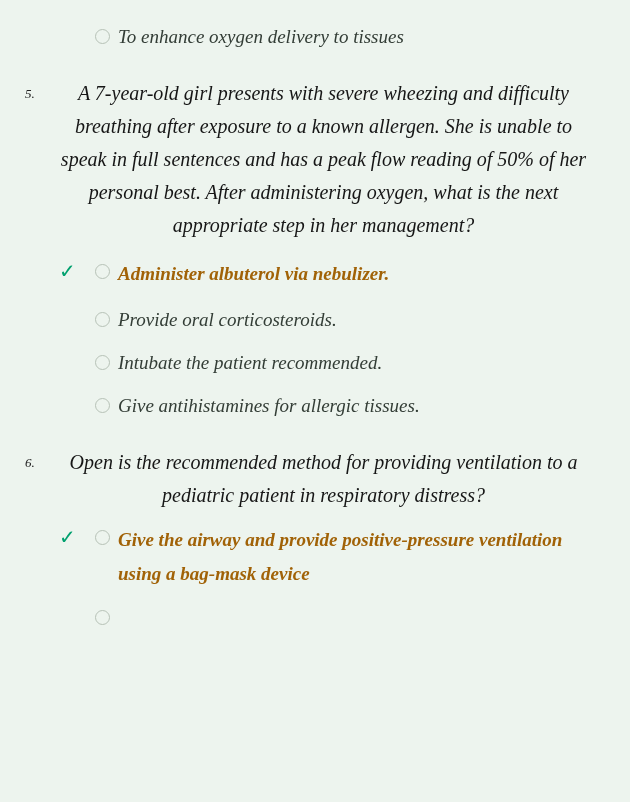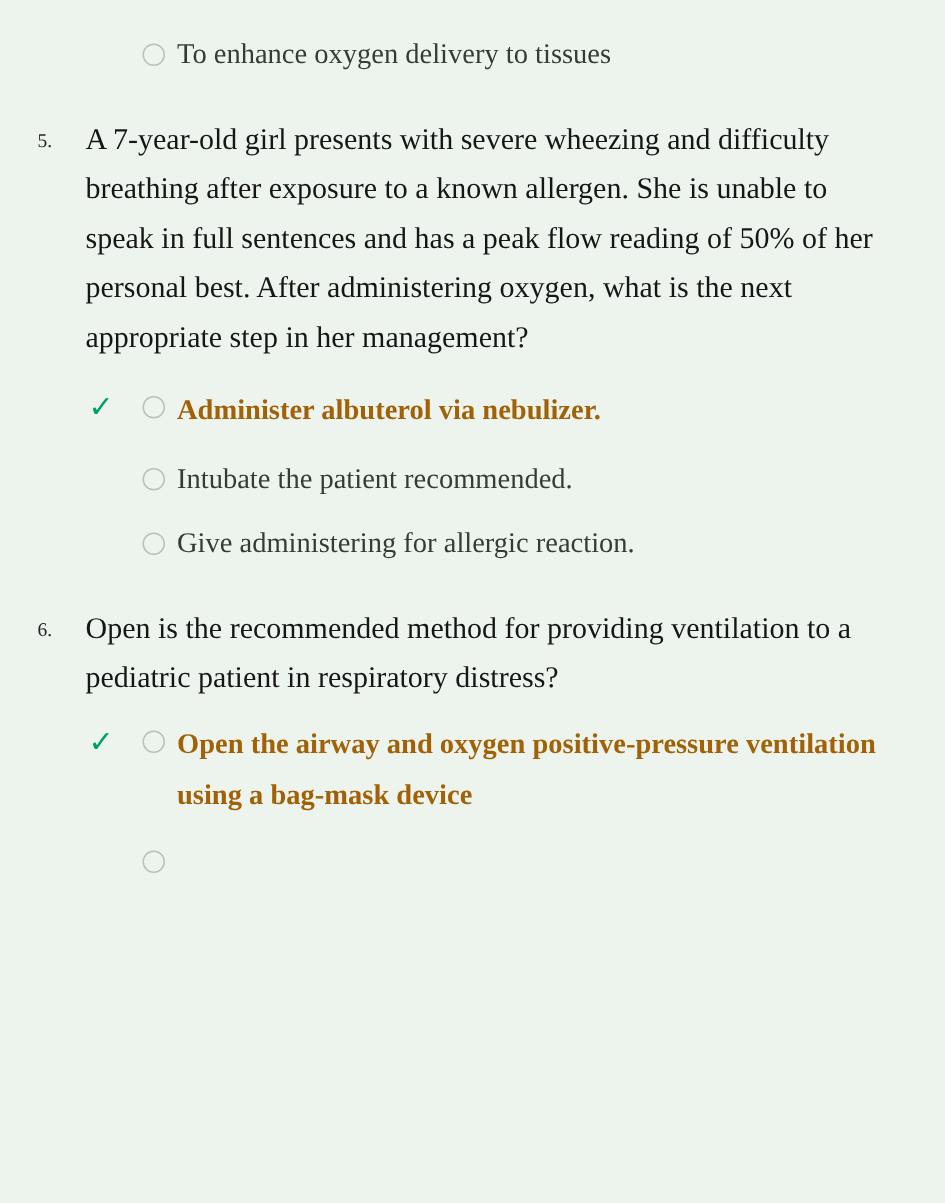--- a/index.html
+++ b/index.html
@@ -12,38 +12,40 @@
     overflow: hidden;
     background: #edf4ee;
     font-family: "Liberation Serif", serif;
     color: #1b1b1b;
   }
   .page {
     box-sizing: border-box;
     width: 630px;
     height: 594px;
     padding: 22px 40px 0 25px;
+    font-style: italic;
   }
 
   
   .q-row {
     display: flex;
     align-items: flex-start;
   }
   .q-num {
     flex: 0 0 32px;
     font-size: 13px;
     color: #222;
     padding-top: 9px;
   }
   .q-text {
     font-size: 20px;
     line-height: 33px;
     max-width: 540px;
     color: #161616;
+    text-align: center;
   }
 
   .options {
     padding-left: 32px;
     margin-top: 15px;
   }
 
   .option-row {
     display: flex;
     align-items: flex-start;
@@ -125,48 +127,53 @@
       <div class="q-text">A 7-year-old girl presents with severe wheezing and difficulty breathing after exposure to a known allergen. She is unable to speak in full sentences and has a peak flow reading of 50% of her personal best. After administering oxygen, what is the next appropriate step in her management?</div>
     </div>
     <div class="options">
 
       <div class="option-row">
         <span class="check-slot"><span class="checkmark">✓</span></span>
         <span class="radio"></span>
         <span class="option-text correct-text">Administer albuterol via nebulizer.</span>
       </div>
 
+      <div class="option-row">
+        <span class="check-slot"></span>
+        <span class="radio"></span>
+        <span class="option-text">Provide oral corticosteroids.</span>
+      </div>
 
       <div class="option-row">
         <span class="check-slot"></span>
         <span class="radio"></span>
         <span class="option-text">Intubate the patient recommended.</span>
       </div>
 
       <div class="option-row">
         <span class="check-slot"></span>
         <span class="radio"></span>
-        <span class="option-text">Give administering for allergic reaction.</span>
+        <span class="option-text">Give antihistamines for allergic tissues.</span>
       </div>
 
     </div>
   </div>
 
   <div class="question-block q6">
     <div class="q-row">
       <span class="q-num">6.</span>
       <div class="q-text">Open is the recommended method for providing ventilation to a pediatric patient in respiratory distress?</div>
     </div>
     <div class="options">
 
 
       <div class="option-row wide">
         <span class="check-slot"><span class="checkmark">✓</span></span>
         <span class="radio"></span>
-        <span class="option-text correct-text">Open the airway and oxygen positive-pressure ventilation using a bag-mask device</span>
+        <span class="option-text correct-text">Give the airway and provide positive-pressure ventilation using a bag-mask device</span>
       </div>
 
       <div class="option-row">
         <span class="check-slot"></span>
         <span class="radio"></span>
       </div>
 
     </div>
   </div>
 

